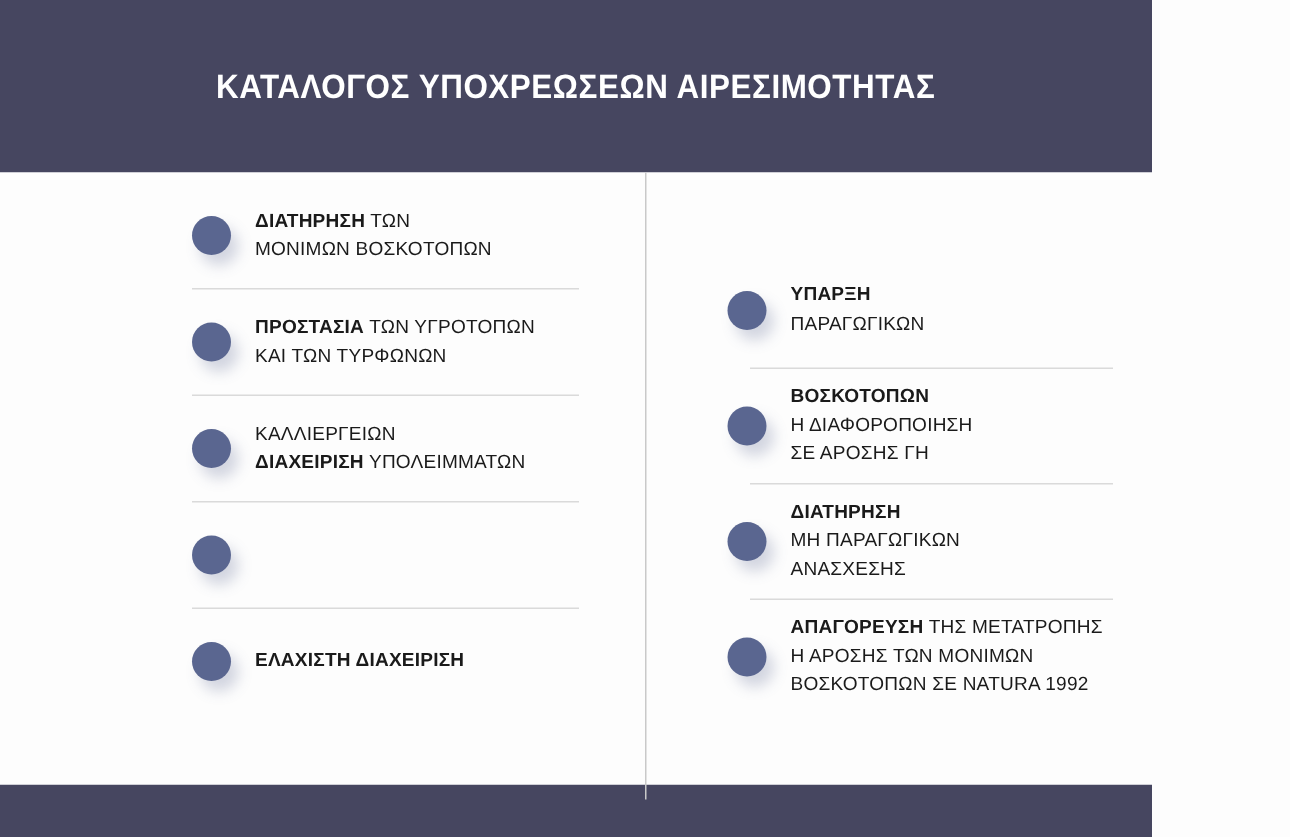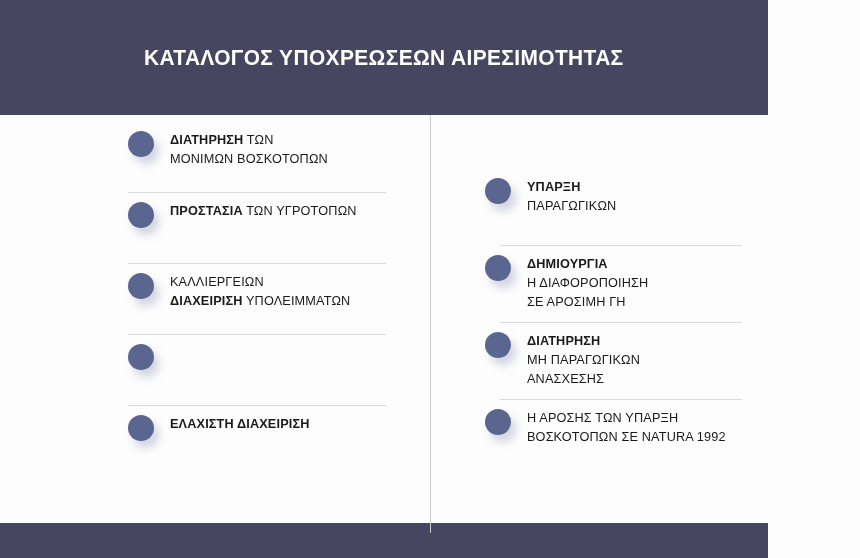--- a/index.html
+++ b/index.html
@@ -68,21 +68,21 @@
     padding: 16px 45px 10px 128px;
     justify-content: flex-start;
   }
   .col-right {
     width: 430px;
     padding: 16px 30px 10px 55px;
     justify-content: center;
   }
   .item {
     display: flex;
-    align-items: flex-start;
+    align-items: center;
     box-sizing: border-box;
   }
   .col-left .item { min-height: 52px; }
   .col-right .item { min-height: 58px; }
 
   .bullet {
     flex: 0 0 auto;
     width: 26px;
     height: 26px;
     border-radius: 50%;
@@ -134,20 +134,21 @@
           <div class="item-text">
             <span class="ln"><b>ΔΙΑΤΗΡΗΣΗ</b><span> ΤΩΝ</span></span>
             <span class="ln">ΜΟΝΙΜΩΝ ΒΟΣΚΟΤΟΠΩΝ</span>
           </div>
         </div>
         <div class="divider"></div>
         <div class="item">
           <span class="bullet"></span>
           <div class="item-text">
             <span class="ln"><b>ΠΡΟΣΤΑΣΙΑ</b><span> ΤΩΝ ΥΓΡΟΤΟΠΩΝ</span></span>
+            <span class="ln">ΚΑΙ ΤΩΝ ΤΥΡΦΩΝΩΝ</span>
           </div>
         </div>
         <div class="divider"></div>
         <div class="item">
           <span class="bullet"></span>
           <div class="item-text">
             <span class="ln">ΚΑΛΛΙΕΡΓΕΙΩΝ</span>
             <span class="ln"><b>ΔΙΑΧΕΙΡΙΣΗ</b><span> ΥΠΟΛΕΙΜΜΑΤΩΝ</span></span>
           </div>
         </div>
@@ -169,39 +170,40 @@
           <span class="bullet"></span>
           <div class="item-text">
             <span class="ln"><b>ΥΠΑΡΞΗ</b><span></span></span>
             <span class="ln">ΠΑΡΑΓΩΓΙΚΩΝ</span>
           </div>
         </div>
         <div class="divider"></div>
         <div class="item">
           <span class="bullet"></span>
           <div class="item-text">
-            <span class="ln"><b>ΔΗΜΙΟΥΡΓΙΑ</b><span></span></span>
+            <span class="ln"><b>ΒΟΣΚΟΤΟΠΩΝ</b><span></span></span>
             <span class="ln">Η ΔΙΑΦΟΡΟΠΟΙΗΣΗ</span>
-            <span class="ln">ΣΕ ΑΡΟΣΙΜΗ ΓΗ</span>
+            <span class="ln">ΣΕ ΑΡΟΣΗΣ ΓΗ</span>
           </div>
         </div>
         <div class="divider"></div>
         <div class="item">
           <span class="bullet"></span>
           <div class="item-text">
             <span class="ln"><b>ΔΙΑΤΗΡΗΣΗ</b><span></span></span>
             <span class="ln">ΜΗ ΠΑΡΑΓΩΓΙΚΩΝ</span>
             <span class="ln">ΑΝΑΣΧΕΣΗΣ</span>
           </div>
         </div>
         <div class="divider"></div>
         <div class="item">
           <span class="bullet"></span>
           <div class="item-text">
-            <span class="ln">Η ΑΡΟΣΗΣ ΤΩΝ ΥΠΑΡΞΗ</span>
+            <span class="ln"><b>ΑΠΑΓΟΡΕΥΣΗ</b><span> ΤΗΣ ΜΕΤΑΤΡΟΠΗΣ</span></span>
+            <span class="ln">Η ΑΡΟΣΗΣ ΤΩΝ ΜΟΝΙΜΩΝ</span>
             <span class="ln">ΒΟΣΚΟΤΟΠΩΝ ΣΕ NATURA 1992</span>
           </div>
         </div>
       </div>
 
   </div>
 
   <div class="footer-bar"></div>
 
 </div>

